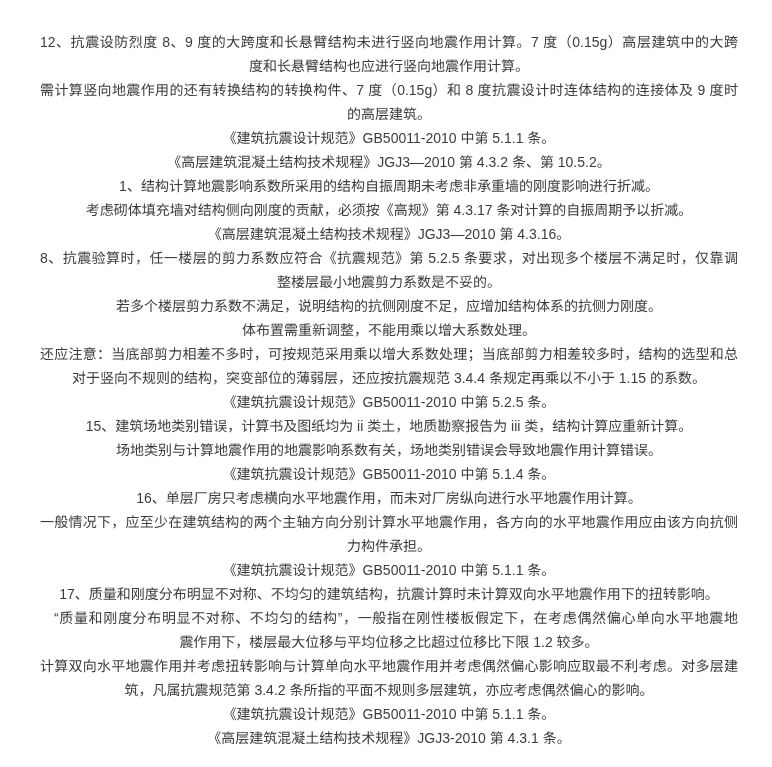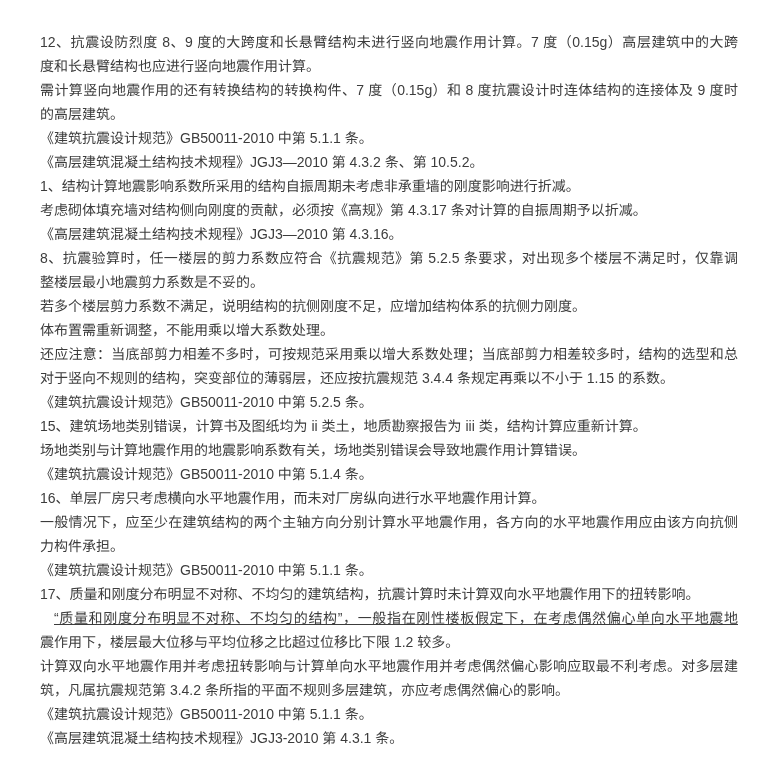--- a/index.html
+++ b/index.html
@@ -23,31 +23,30 @@
   .doc-text {
     width: 698px;
     color: #3c3c3c;
     font-size: 14px;
     line-height: 24px;
   }
   .ln {
     height: 24px;
     overflow: hidden;
     white-space: normal;
-    text-align: left;
+    text-align: center;
   }
   
   .ln.fill {
     text-align: justify;
     text-align-last: justify;
   }
   
   .ln.indent {
     padding-left: 14px;
-    text-decoration: underline;
   }
 </style>
 </head>
 <body>
 
 <div class="doc-page">
   <div class="doc-text">
     <div class="ln fill">12、抗震设防烈度 8、9 度的大跨度和长悬臂结构未进行竖向地震作用计算。7 度（0.15g）高层建筑中的大跨</div>
     <div class="ln">度和长悬臂结构也应进行竖向地震作用计算。</div>
     <div class="ln fill">需计算竖向地震作用的还有转换结构的转换构件、7 度（0.15g）和 8 度抗震设计时连体结构的连接体及 9 度时</div>

